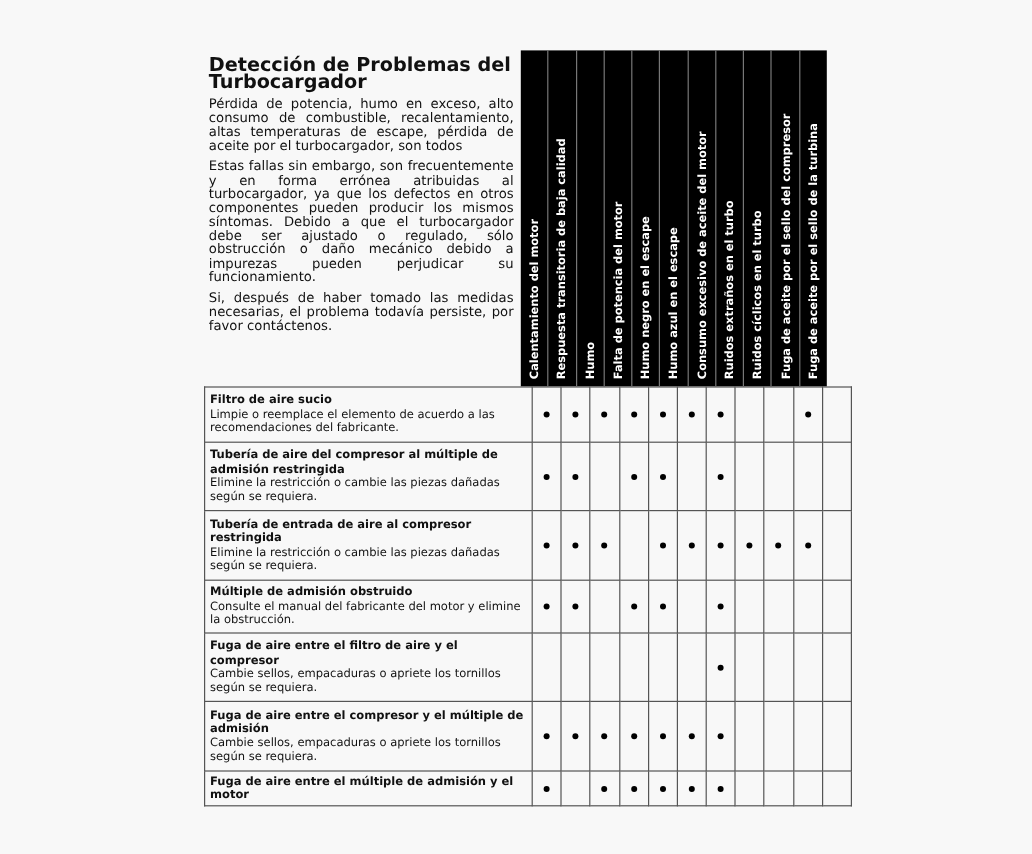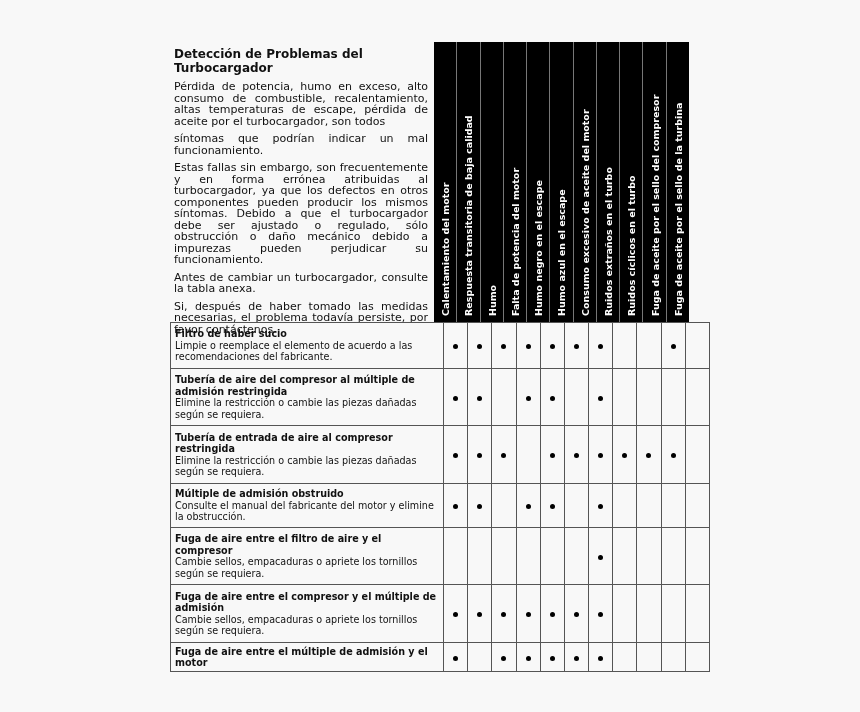--- a/index.html
+++ b/index.html
@@ -5,21 +5,21 @@
   html, body { margin: 0; padding: 0; }
   body {
     width: 860px; height: 712px; background: #f8f8f8;
     font-family: "DejaVu Sans", sans-serif; color: #111;
     position: relative; overflow: hidden;
   }
   .intro {
     position: absolute; left: 174px; top: 47px; width: 254px;
   }
   .intro h1 {
-    margin: 0 0 6px 0; font-size: 12px; font-weight: bold; line-height: 14px;
+    margin: 0 0 6px 0; font-size: 16px; font-weight: bold; line-height: 14px;
   }
   .intro p {
     margin: 0 0 6px 0; font-size: 11px; line-height: 11.5px; text-align: justify;
   }
   .header-block {
     position: absolute; left: 434px; top: 42px; width: 255px; height: 280px;
     background: #000; display: flex;
   }
   .hcol {
     flex: 1 1 0; position: relative; border-right: 1.5px solid #777; box-sizing: border-box;
@@ -45,23 +45,21 @@
   td.cell .dot {
     display: inline-block; width: 5px; height: 5px; border-radius: 50%; background: #000;
   }
 </style>
 </head>
 <body>
 
 <div class="intro">
   <h1>Detección de Problemas del Turbocargador</h1>
   <p>Pérdida de potencia, humo en exceso, alto consumo de combustible, recalentamiento, altas temperaturas de escape, pérdida de aceite por el turbocargador, son todos</p>
-  <p>síntomas que podrían indicar un mal funcionamiento.</p>
   <p>Estas fallas sin embargo, son frecuentemente y en forma errónea atribuidas al turbocargador, ya que los defectos en otros componentes pueden producir los mismos síntomas. Debido a que el turbocargador debe ser ajustado o regulado, sólo obstrucción o daño mecánico debido a impurezas pueden perjudicar su funcionamiento.</p>
-  <p>Antes de cambiar un turbocargador, consulte la tabla anexa.</p>
   <p>Si, después de haber tomado las medidas necesarias, el problema todavía persiste, por favor contáctenos.</p>
 </div>
 
 <div class="header-block">
   <div class="hcol">
       <span>Calentamiento del motor</span>
     </div>
   <div class="hcol">
       <span>Respuesta transitoria de baja calidad</span>
     </div>
@@ -91,21 +89,21 @@
     </div>
   <div class="hcol">
       <span>Fuga de aceite por el sello de la turbina</span>
     </div>
 </div>
 
 <table class="grid">
   <tbody id="grid-body">
       <tr style="height: 46px;">
         <td class="desc">
-          <span class="t">Filtro de haber sucio</span>
+          <span class="t">Filtro de aire sucio</span>
           <span class="d">Limpie o reemplace el elemento de acuerdo a las recomendaciones del fabricante.</span>
         </td>
         <td class="cell"><span class="dot"></span></td>
         <td class="cell"><span class="dot"></span></td>
         <td class="cell"><span class="dot"></span></td>
         <td class="cell"><span class="dot"></span></td>
         <td class="cell"><span class="dot"></span></td>
         <td class="cell"><span class="dot"></span></td>
         <td class="cell"><span class="dot"></span></td>
         <td class="cell"></td>

